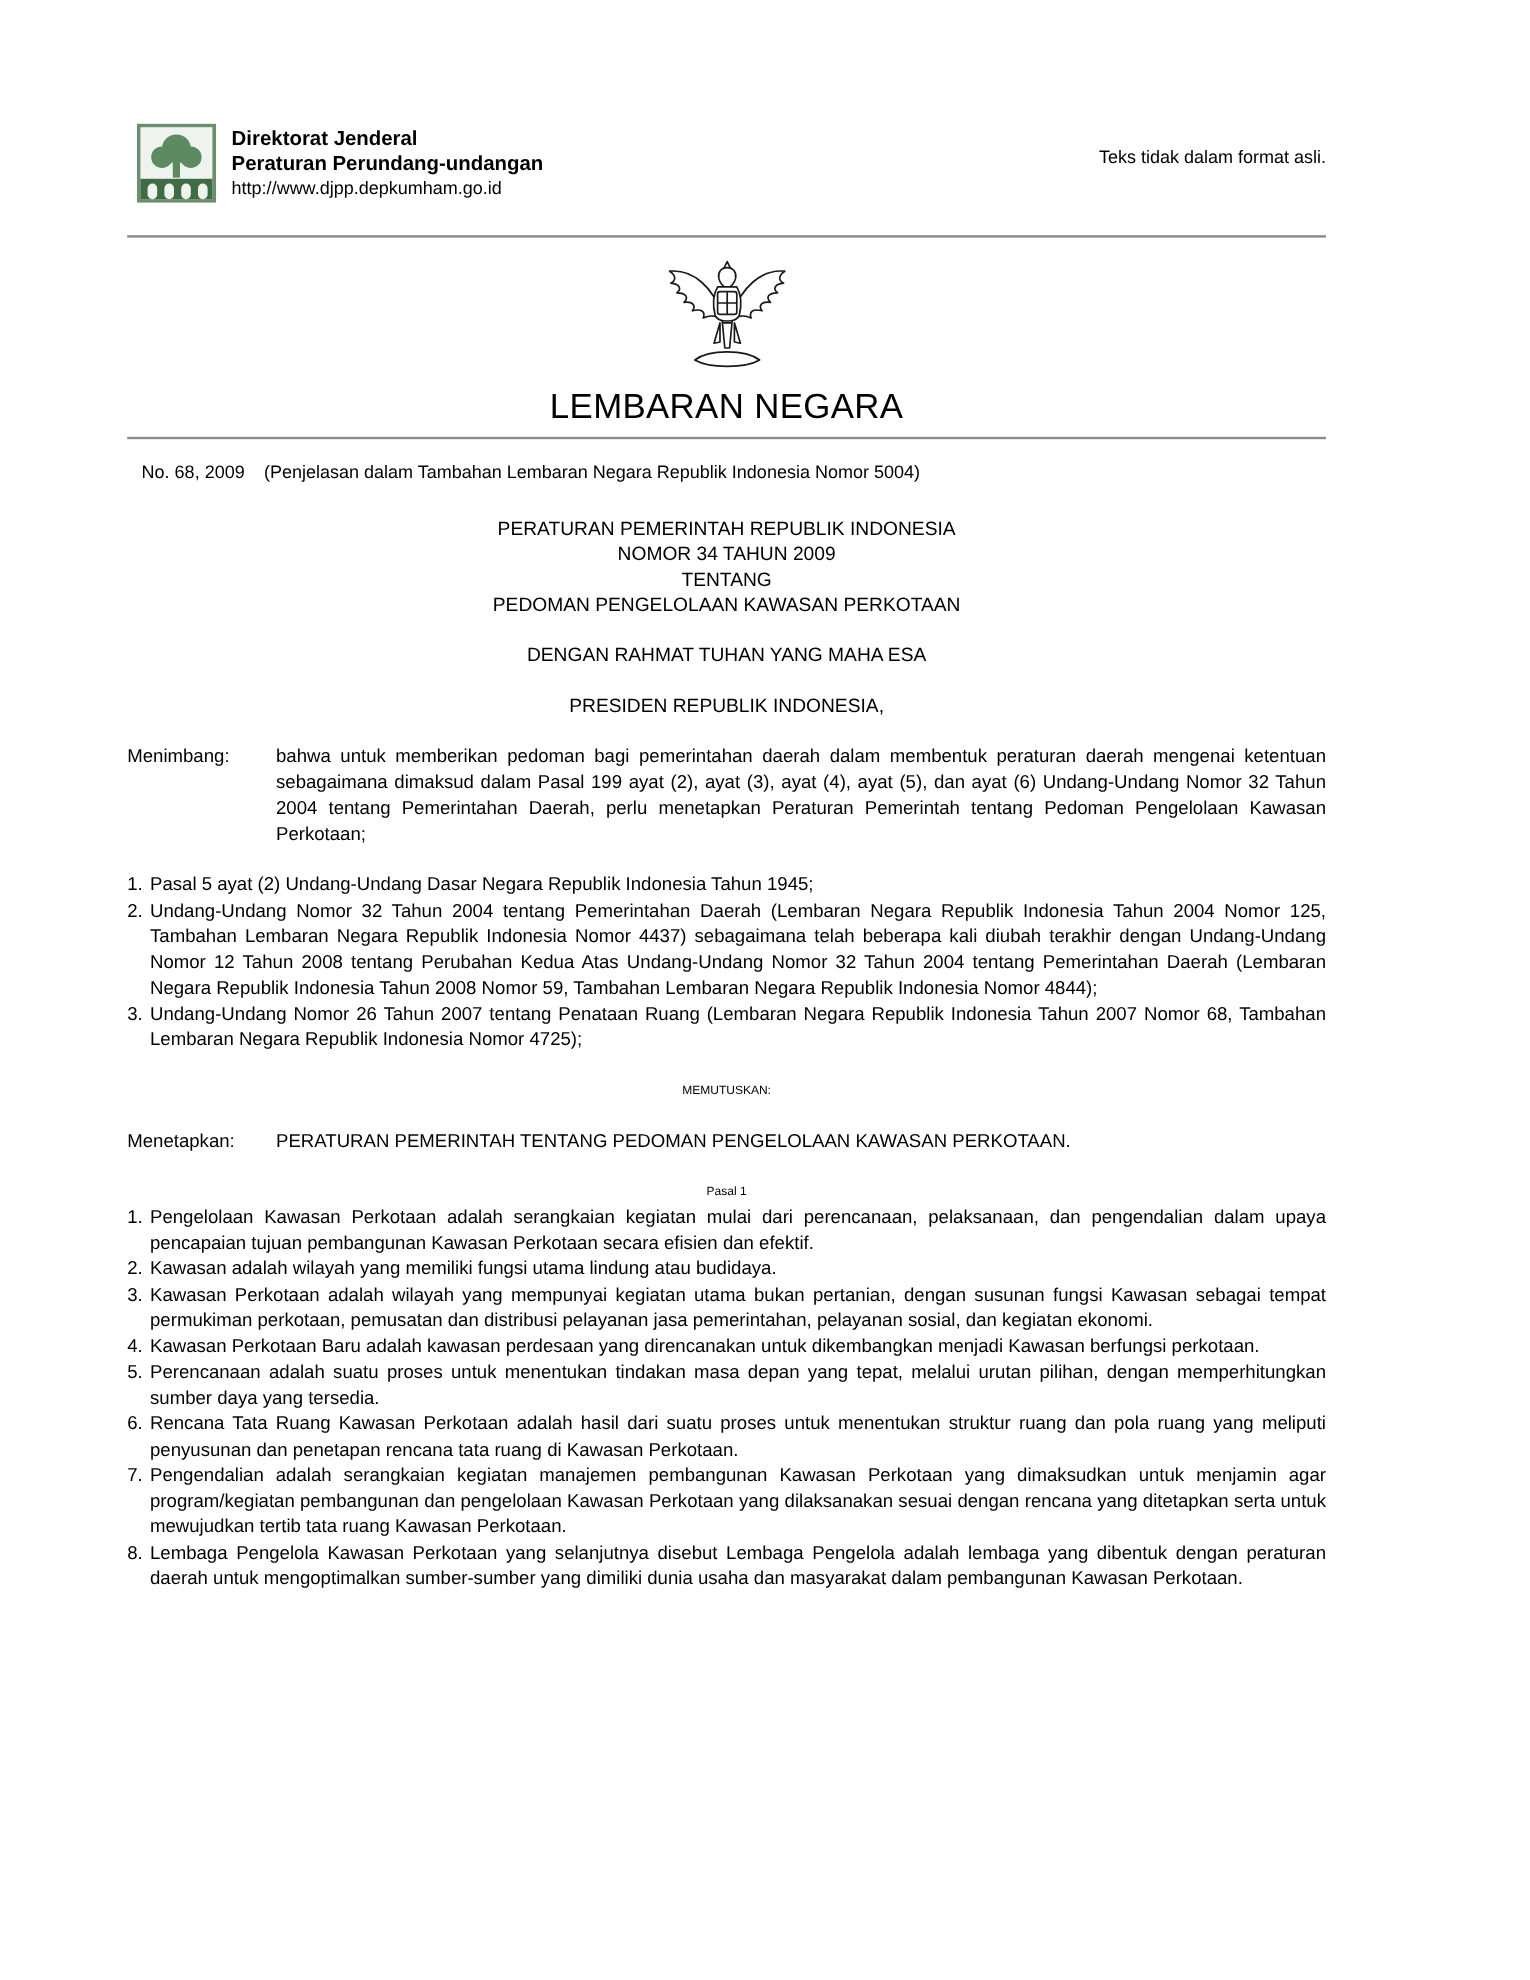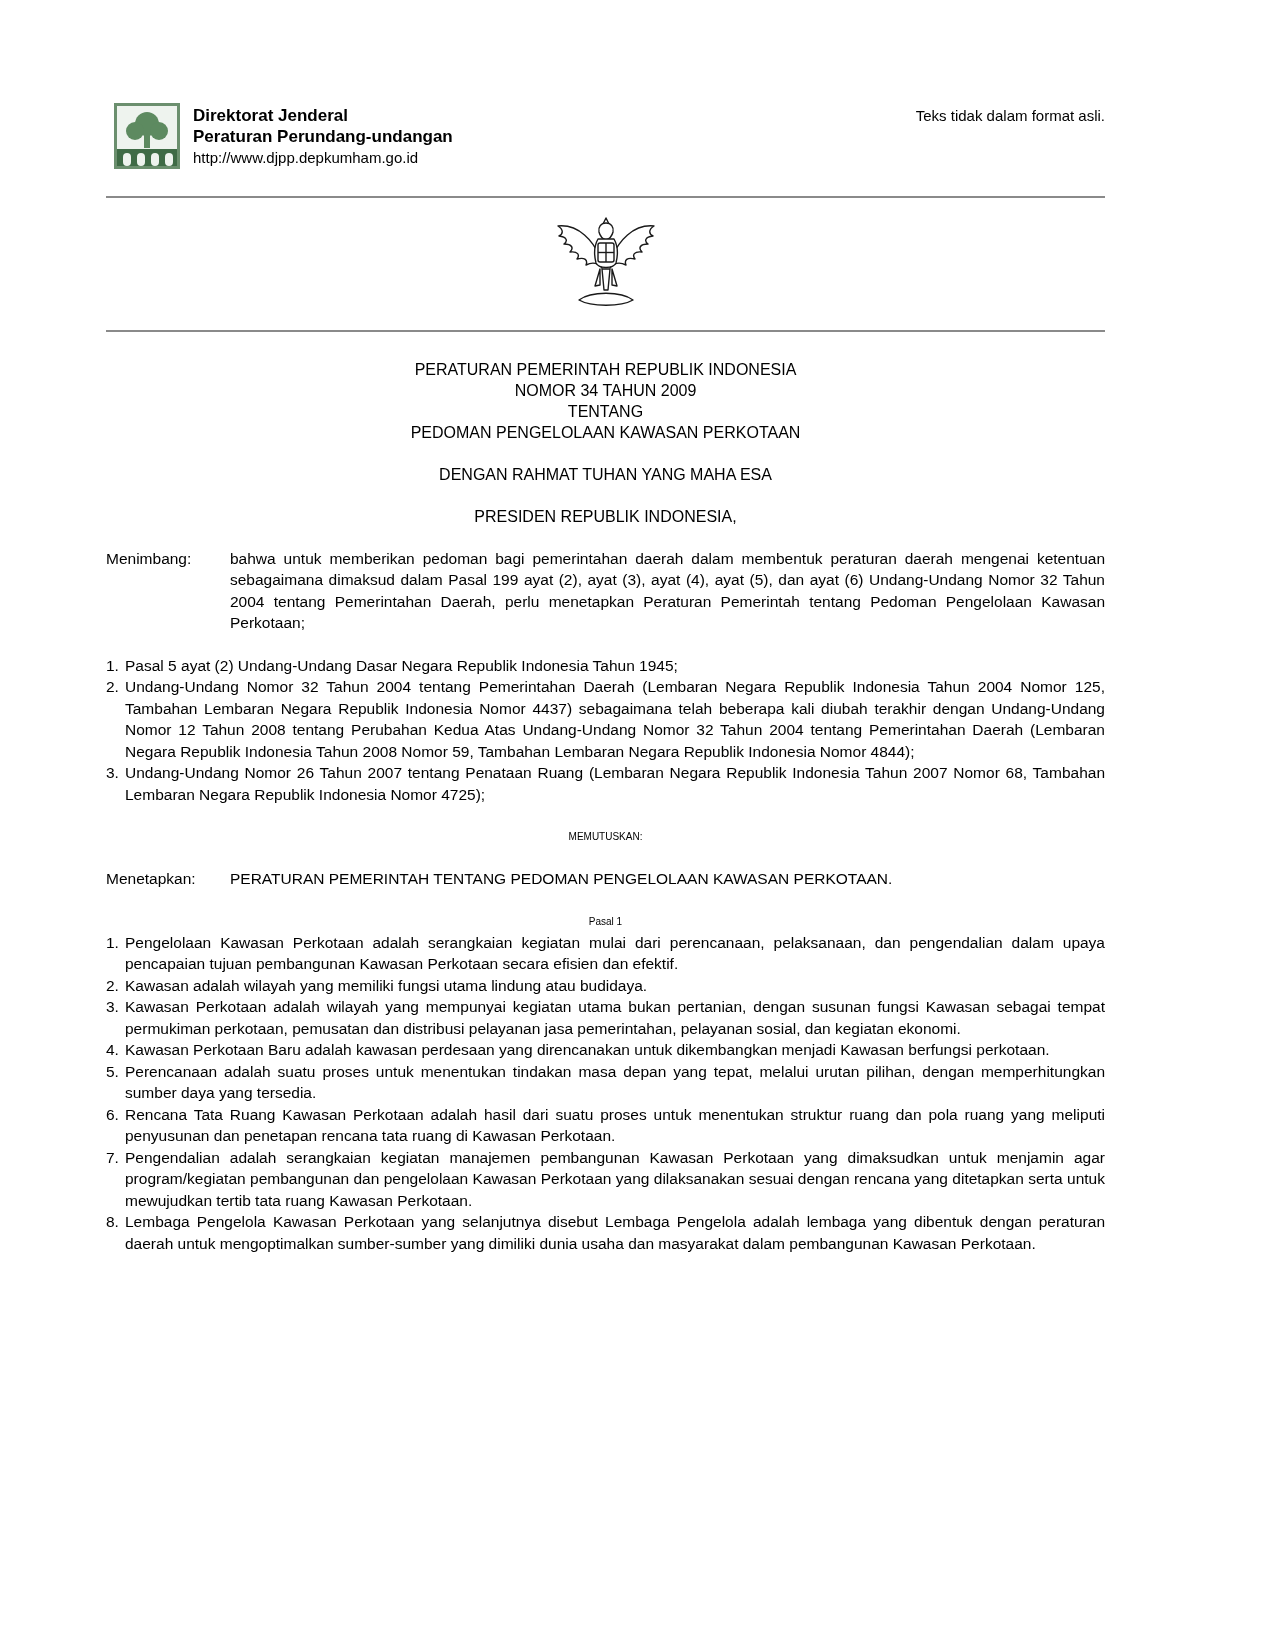--- a/index.html
+++ b/index.html
@@ -17,21 +17,21 @@
   .page { width: 1275px; height: 1365px; padding-top: 103px; }
   .content { margin: 0 170px 0 106px; width: 999px; position: relative; }
 
   
   .header { position: relative; display: flex; align-items: flex-start; }
   .header-left { display: flex; gap: 13px; margin-left: 8px; }
   .logo-box { width: 66px; height: 66px; flex: none; }
   .org-block { padding-top: 2px; }
   .org-line { font-weight: bold; font-size: 17px; line-height: 21px; }
   .org-url { font-size: 15px; line-height: 21px; }
-  .disclaimer { position: absolute; right: 0; top: 2px; font-size: 15px; }
+  .disclaimer { position: absolute; right: 0; top: 18px; font-size: 15px; }
 
   .rule { border: none; border-top: 2px solid #8a8a8a; margin: 0; }
   .rule-1 { margin-top: 27px; }
   .rule-2 { margin-top: 8px; }
 
   
   .masthead { text-align: center; }
   .emblem { display: inline-block; margin-top: 12px; }
   .m-title { font-size: 29px; line-height: 33px; letter-spacing: 0.3px; }
 
@@ -108,24 +108,29 @@
             <rect x="48" y="33" width="16" height="19" rx="2"></rect>
             <line x1="48" y1="42.5" x2="64" y2="42.5"></line>
             <line x1="56" y1="33" x2="56" y2="52"></line>
             <path d="M50 59 L45 76 L50 75 Z"></path>
             <path d="M62 59 L67 76 L62 75 Z"></path>
             <path d="M52 59 L54 80 L58 80 L60 59 Z"></path>
             <path d="M29 90 C41 81 71 81 83 90 C71 97 41 97 29 90 Z"></path>
           </g>
         </svg>
       </span>
+      <div class="m-title">LEMBARAN NEGARA</div>
     </div>
 
     <hr class="rule rule-2">
 
+    <div class="issue-line">
+      <span>No. 68, 2009</span>
+      <span>(Penjelasan dalam Tambahan Lembaran Negara Republik Indonesia Nomor 5004)</span>
+    </div>
 
     <div class="title-block">
       <div>PERATURAN PEMERINTAH REPUBLIK INDONESIA</div>
       <div>NOMOR 34 TAHUN 2009</div>
       <div>TENTANG</div>
       <div>PEDOMAN PENGELOLAAN KAWASAN PERKOTAAN</div>
       <div class="gap"></div>
       <div>DENGAN RAHMAT TUHAN YANG MAHA ESA</div>
       <div class="gap"></div>
       <div>PRESIDEN REPUBLIK INDONESIA,</div>

